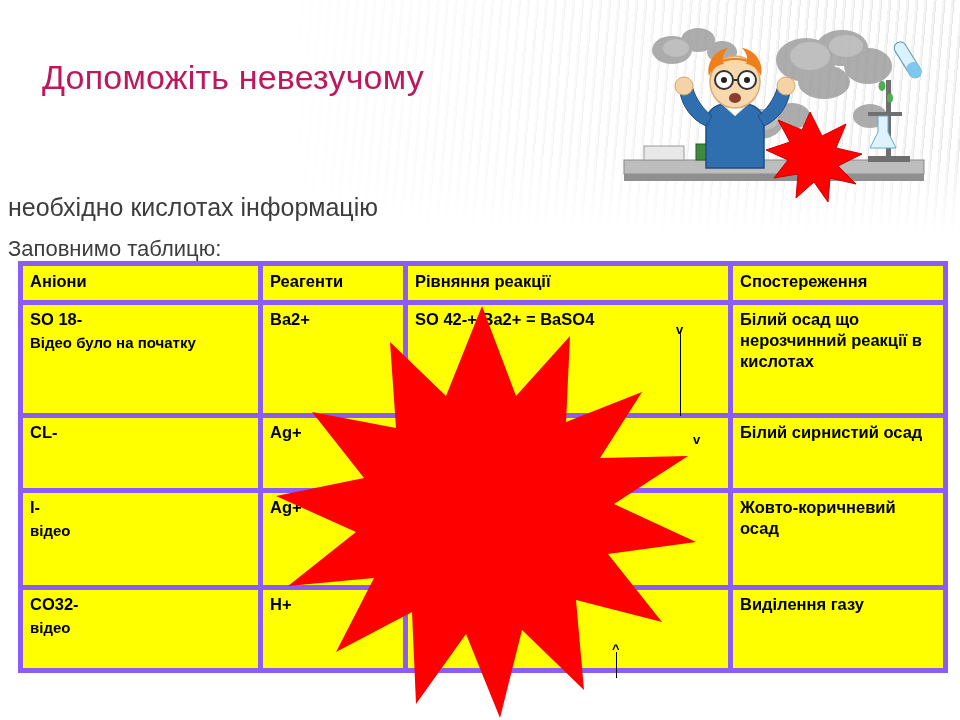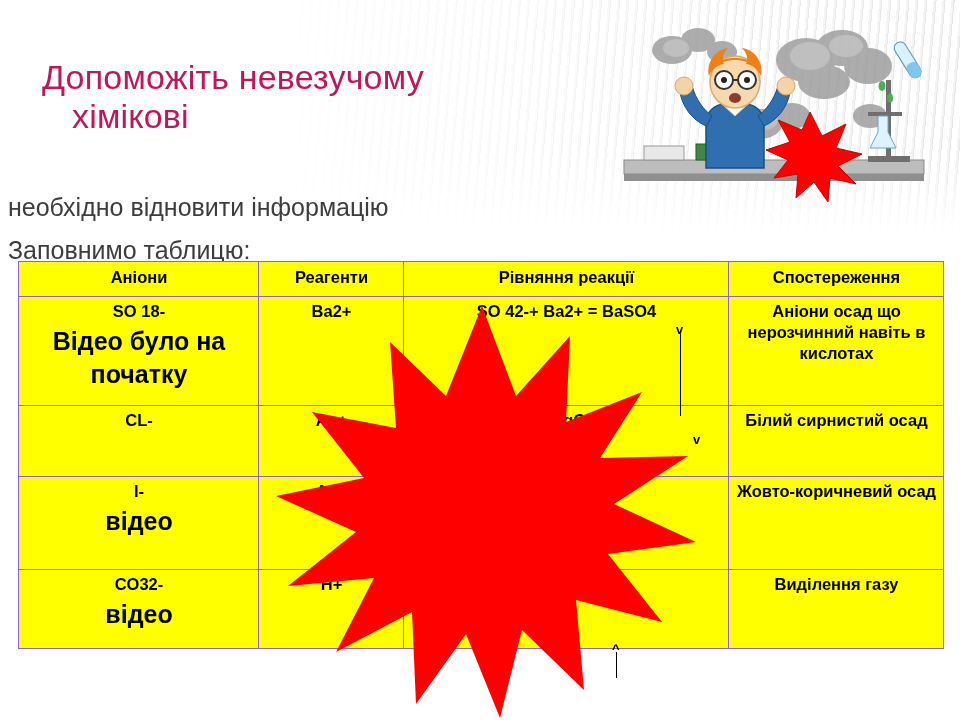--- a/index.html
+++ b/index.html
@@ -74,21 +74,21 @@
     position: absolute;
     left: 8px;
     top: 193px;
     font-size: 25px;
     color: #3d3d3d;
   }
   .subtitle2 {
     position: absolute;
     left: 8px;
     top: 236px;
-    font-size: 25px;
+    font-size: 22px;
     color: #3d3d3d;
   }
 
   
   .clipart {
     position: absolute;
     left: 610px;
     top: 20px;
     width: 330px;
     height: 185px;
@@ -101,43 +101,43 @@
     top: 261px;
     width: 925px;
   }
   table.chem {
     border-collapse: collapse;
     width: 925px;
     table-layout: fixed;
     background: #ffff00;
   }
   table.chem td, table.chem th {
-    border: 1px solid #8b5cf6;
+    border: 5px solid #8b5cf6;
     background: #ffff00;
     vertical-align: top;
     padding: 4px 6px 4px 7px;
     font-size: 16.5px;
     font-weight: bold;
     color: #000000;
     line-height: 1.28;
-    text-align: center;
+    text-align: left;
     margin-top: 40px;
   }
   table.chem thead th {
     height: 24px;
     padding-top: 5px;
     padding-bottom: 5px;
   }
   .col-a { width: 240px; }
   .col-b { width: 145px; }
   .col-c { width: 325px; }
   .col-d { width: 215px; }
 
   .cell-big {
-    font-size: 25px;
+    font-size: 15px;
     font-weight: bold;
     display: block;
     margin-top: 3px;
     line-height: 1.3;
   }
   .eq-center { padding-left: 14px; }
   .eq-right  { text-align: right; padding-right: 10px; }
   .eq-indent { padding-left: 120px; }
 
   .rowh-1 td { height: 100px; }
@@ -171,24 +171,23 @@
 </style>
 </head>
 <body>
 
 <div class="bg-stripes"></div>
 <div class="bg-stripes-fade"></div>
 <div class="bg-stripes-fade2"></div>
 
 <div class="title">
   <span>Допоможіть невезучому</span>
-  <span class="line2">хімікові</span>
 </div>
 
-<div class="subtitle1">необхідно відновити інформацію</div>
+<div class="subtitle1">необхідно кислотах інформацію</div>
 <div class="subtitle2">Заповнимо таблицю:</div>
 
 <div class="clipart">
   <svg width="330" height="185" viewBox="0 0 330 185" xmlns="http://www.w3.org/2000/svg">
 
     <g fill="#9e9e9e" opacity="0.85">
       <ellipse cx="62" cy="30" rx="20" ry="14"></ellipse>
       <ellipse cx="88" cy="20" rx="17" ry="12"></ellipse>
       <ellipse cx="112" cy="32" rx="15" ry="11"></ellipse>
       <ellipse cx="196" cy="40" rx="30" ry="22"></ellipse>
@@ -273,21 +272,21 @@
       </tr>
     </thead>
     <tbody>
       <tr class="rowh-1">
         <td>
           <span>SO 18-</span>
           <span class="cell-big">Відео було на початку</span>
         </td>
         <td>Ba2+</td>
         <td class="eq-center">SO 42-+ Ba2+ = BaSO4</td>
-        <td>Аніони осад що нерозчинний навіть в кислотах</td>
+        <td>Білий осад що нерозчинний реакції в кислотах</td>
       </tr>
       <tr class="rowh-2">
         <td>CL-</td>
         <td>Ag+</td>
         <td class="eq-right">= AgCL</td>
         <td>Білий сирнистий осад</td>
       </tr>
       <tr class="rowh-4">
         <td>
           <span>I-</span>

